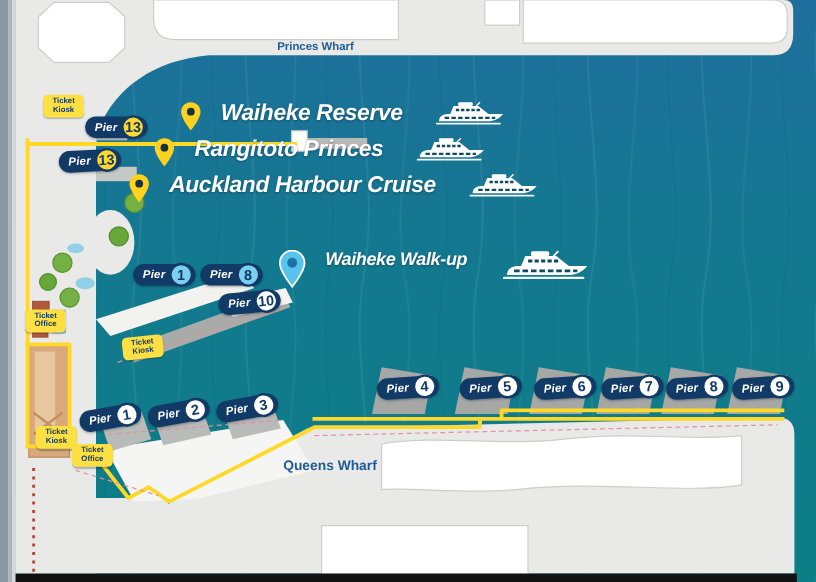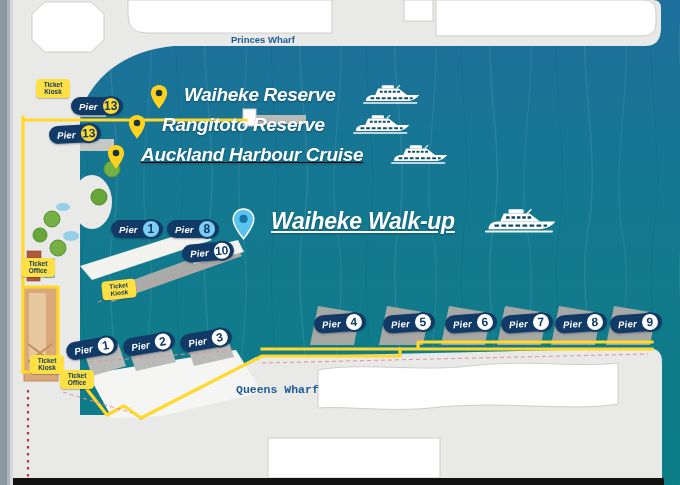--- a/index.html
+++ b/index.html
@@ -19,21 +19,21 @@
   .badge{position:absolute;width:30px;background:#ffe042;color:#113a67;font-size:6.5px;
          font-weight:800;text-align:center;border-radius:4px;padding:2px 2px;line-height:1.15;
          box-shadow:0 1px 1px rgba(0,20,40,.25);}
   
   .route{position:absolute;display:flex;align-items:flex-start;gap:16px;}
   .route .pin{width:18px;height:26px;flex:0 0 auto;}
   .route .rl{color:#fff;font-style:italic;font-weight:800;font-size:19px;white-space:nowrap;
              letter-spacing:-0.3px;text-shadow:0 1px 2px rgba(0,30,50,.45);}
   .route .ferry{width:60px;height:21px;margin-left:12px;flex:0 0 auto;}
   .route.big .pin{width:23px;height:32px;}
-  .route.big .rl{font-size:23px;text-decoration:underline;}
+  .route.big .rl{font-size:15px;}
   .route.big .ferry{width:75px;height:26px;margin-left:14px;}
   
   .wlabel{position:absolute;color:#1d5b96;font-weight:800;}
 </style>
 </head>
 <body>
 
 <div id="stage">
 
   <svg class="mapsvg" width="680" height="485" viewBox="0 0 680 485">
@@ -145,42 +145,42 @@
     <g>
       <rect x="0" y="0" width="7" height="485" fill="#8b97a1"></rect>
       <rect x="7" y="0" width="3" height="485" fill="#aab5bd"></rect>
       <rect x="10" y="0" width="3" height="485" fill="#d2d8dc"></rect>
     </g>
 
     <rect x="13" y="478" width="651" height="7" fill="#121212"></rect>
   </svg>
 
   <div class="wlabel" style="left:231px;top:34px;font-size:9.5px;">Princes Wharf</div>
-  <div class="wlabel" style="left:236px;top:383px;font-size:11.5px;font-family:Liberation Mono, monospace;">Queens Wharf</div>
+  <div class="wlabel" style="left:236px;top:383px;font-size:11.5px;">Queens Wharf</div>
   <div class="wlabel" style="left:268px;top:454px;width:172px;text-align:center;font-size:11px;margin-top:44px;">Shed 10</div>
 
   <div class="route" style="left:150px;top:84px;">
     <svg class="pin">
         <use href="#pin-yellow-sym"></use>
       </svg>
     <span class="rl">Waiheke Reserve</span>
     <svg class="ferry">
         <use href="#ferry-sym"></use>
       </svg>
   </div>
   <div class="route" style="left:128px;top:114px;">
     <svg class="pin">
         <use href="#pin-yellow-sym"></use>
       </svg>
-    <span class="rl">Rangitoto Reserve</span>
-    <svg class="ferry">
-        <use href="#ferry-sym"></use>
-      </svg>
-  </div>
-  <div class="route" style="left:107px;top:144px;text-decoration:underline;">
+    <span class="rl">Rangitoto Princes</span>
+    <svg class="ferry">
+        <use href="#ferry-sym"></use>
+      </svg>
+  </div>
+  <div class="route" style="left:107px;top:144px;">
     <svg class="pin">
         <use href="#pin-yellow-sym"></use>
       </svg>
     <span class="rl">Auckland Harbour Cruise</span>
     <svg class="ferry">
         <use href="#ferry-sym"></use>
       </svg>
   </div>
   <div class="route big" style="left:232px;top:208px;">
     <svg class="pin">

